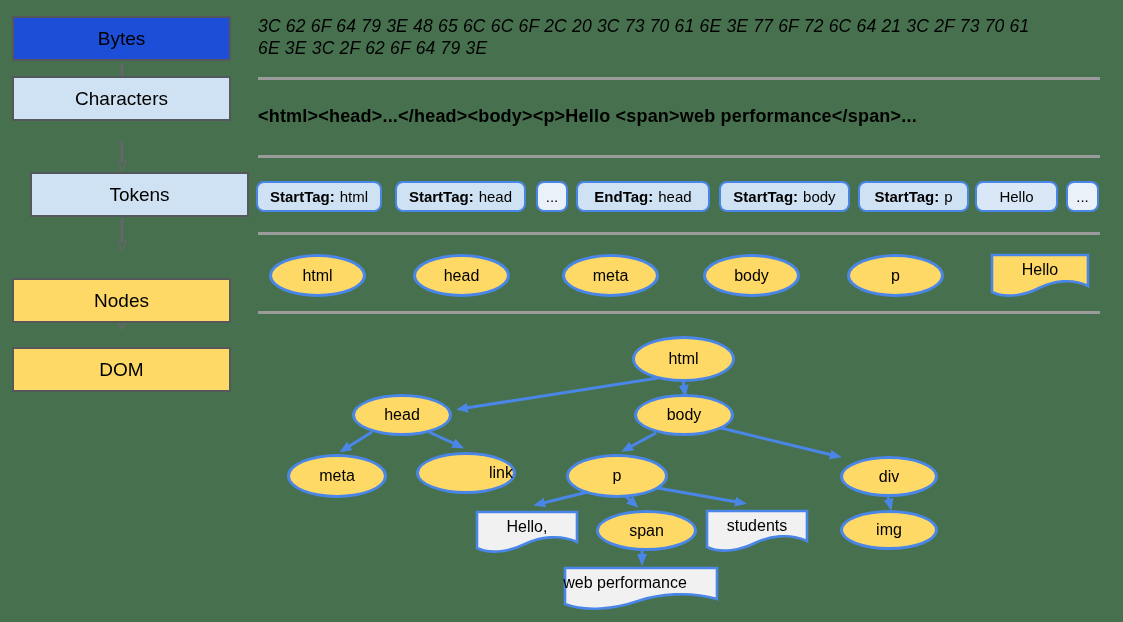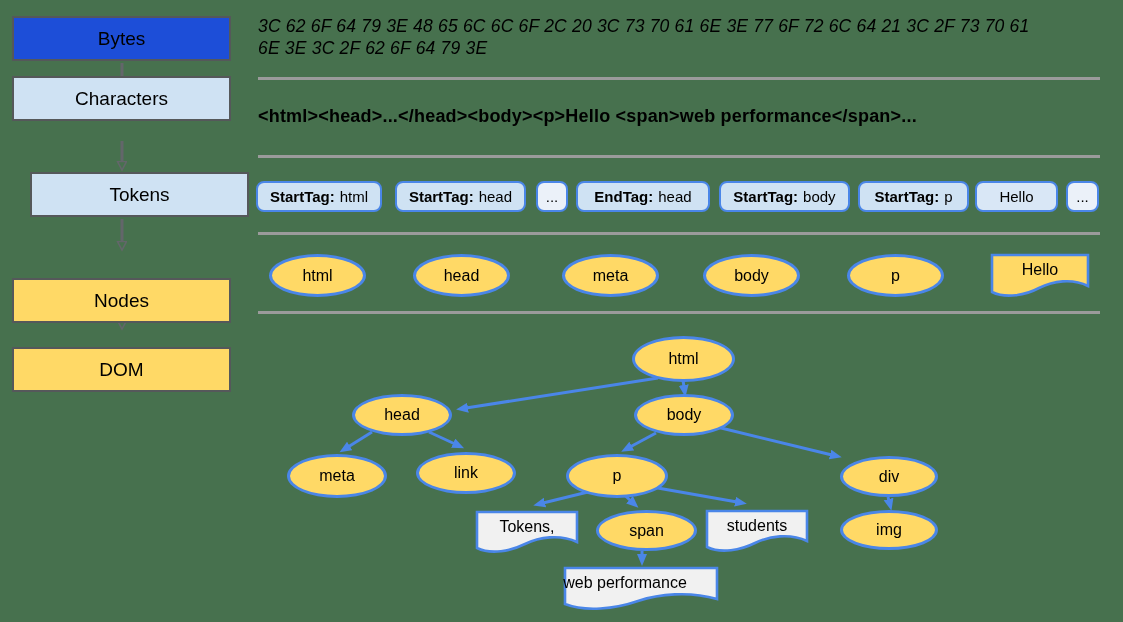--- a/index.html
+++ b/index.html
@@ -52,21 +52,21 @@
   #n-html{left:269px;top:254px;width:97px;height:43px;}
   #n-head{left:413px;top:254px;width:97px;height:43px;}
   #n-meta{left:562px;top:254px;width:97px;height:43px;}
   #n-body{left:703px;top:254px;width:97px;height:43px;}
   #n-p{left:847px;top:254px;width:97px;height:43px;}
 
   #t-html{left:632px;top:336px;width:103px;height:46px;}
   #t-head{left:352px;top:394px;width:100px;height:42px;}
   #t-body{left:634px;top:394px;width:100px;height:42px;}
   #t-meta{left:287px;top:454px;width:100px;height:44px;}
-  #t-link{left:416px;top:452px;width:100px;height:42px;}
+  #t-link{left:416px;top:452px;width:100px;height:42px;justify-content:flex-end;}
   #t-p{left:566px;top:454px;width:102px;height:44px;}
   #t-div{left:840px;top:456px;width:98px;height:41px;}
   #t-img{left:840px;top:510px;width:98px;height:40px;}
   #t-span{left:596px;top:510px;width:101px;height:41px;}
 
   
   .docbox{position:absolute;}
   .docbox svg{position:absolute;left:0;top:0;display:block;}
   .docbox .doclabel{
     position:absolute;left:0;right:0;top:0;height:34px;
@@ -219,21 +219,21 @@
     <span>img</span>
   </div>
   <div class="enode" id="t-span">
     <span>span</span>
   </div>
 
   <div class="docbox" id="t-hello">
     <svg width="104" height="46" viewBox="0 0 104 46">
       <path d="M2,2 H102 V32 C85,24 64,27 50,34 C36,41 16,45 2,38 Z" fill="#F1F1F1" stroke="#4A86E8" stroke-width="2.6"></path>
     </svg>
-    <div class="doclabel">Tokens,</div>
+    <div class="doclabel">Hello,</div>
   </div>
   <div class="docbox" id="t-students">
     <svg width="104" height="46" viewBox="0 0 104 46">
       <path d="M2,2 H102 V32 C85,24 64,27 50,34 C36,41 16,45 2,38 Z" fill="#F1F1F1" stroke="#4A86E8" stroke-width="2.6"></path>
     </svg>
     <div class="doclabel">students</div>
   </div>
   <div class="docbox" id="t-webperf">
     <svg width="156" height="46" viewBox="0 0 156 46">
       <path d="M2,2 H154 V33 C126,25 96,28 75,35 C52,43 22,46 2,38 Z" fill="#F1F1F1" stroke="#4A86E8" stroke-width="2.6"></path>

